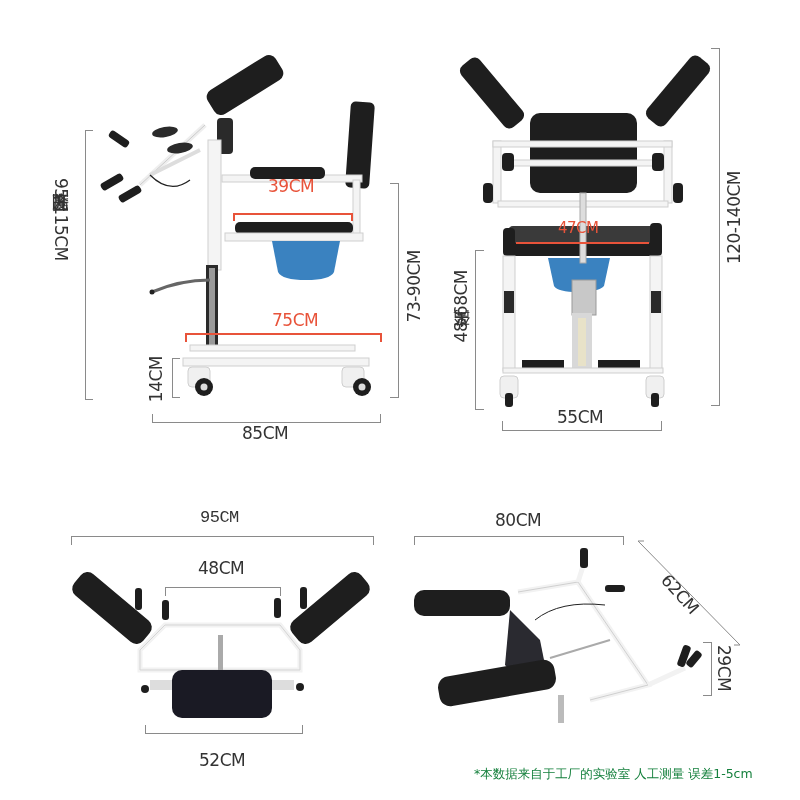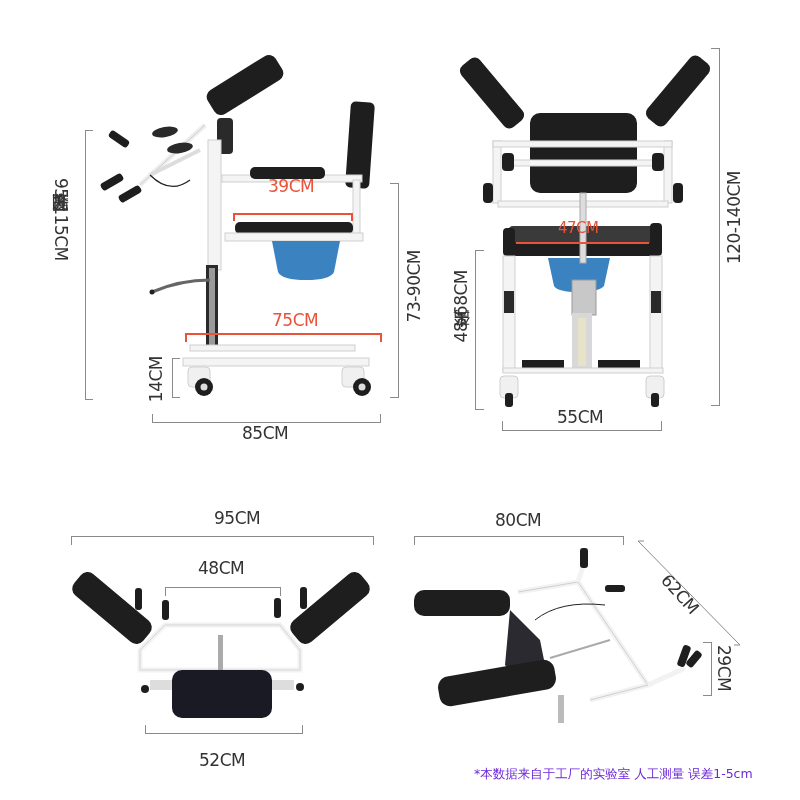--- a/index.html
+++ b/index.html
@@ -3,21 +3,21 @@
   <meta charset="utf-8">
   <style>
     html, body { margin: 0; padding: 0; background: #ffffff; }
     body { width: 800px; height: 800px; position: relative; overflow: hidden; font-family: "DejaVu Sans", "Liberation Sans", sans-serif; }
     .abs { position: absolute; }
     .dim { color: #333333; font-size: 17px; letter-spacing: -0.5px; white-space: nowrap; }
     .dim-red { color: #e8533a; font-size: 17px; letter-spacing: -0.5px; white-space: nowrap; }
     .vtext { writing-mode: vertical-rl; white-space: nowrap; color: #333333; font-size: 17px; letter-spacing: -0.5px; }
     .line { position: absolute; background: #8a8a8a; }
     .redline { position: absolute; background: #e8533a; }
-    .note { color: #6d28d9; font-size: 12.5px; white-space: nowrap; }
+    .note { color: #15803d; font-size: 12.5px; white-space: nowrap; }
     svg { position: absolute; overflow: visible; }
     .view { position: absolute; }
   </style>
 </head>
 <body>
 
 <div class="view" style="left:0;top:0;width:400px;height:430px;">
   <svg width="400" height="430" style="left:0;top:0;">
 
     <g transform="translate(245,85) rotate(-32)">
@@ -161,21 +161,21 @@
   <div class="line" style="left:261px;top:413px;width:1px;height:9px;"></div>
 
   <div class="line" style="left:319px;top:40px;width:1px;height:358px;"></div>
   <div class="line" style="left:311px;top:40px;width:9px;height:1px;"></div>
   <div class="line" style="left:311px;top:397px;width:9px;height:1px;"></div>
   <div class="abs vtext" style="left:324px;top:163px;transform:rotate(180deg);">120-140CM</div>
 </div>
 
 <div class="view" style="left:0;top:490px;width:400px;height:310px;">
 
-  <div class="abs dim" style="left:214px;top:18px;">95CM</div>
+  <div class="abs dim" style="left:200px;top:18px;font-family:Liberation Mono, monospace;">95CM</div>
   <div class="line" style="left:71px;top:46px;width:303px;height:1px;"></div>
   <div class="line" style="left:71px;top:46px;width:1px;height:9px;"></div>
   <div class="line" style="left:373px;top:46px;width:1px;height:9px;"></div>
 
   <div class="abs dim" style="left:198px;top:68px;">48CM</div>
   <div class="line" style="left:165px;top:97px;width:116px;height:1px;"></div>
   <div class="line" style="left:165px;top:97px;width:1px;height:9px;"></div>
   <div class="line" style="left:280px;top:97px;width:1px;height:9px;"></div>
 
   <svg width="400" height="310" style="left:0;top:0;">

